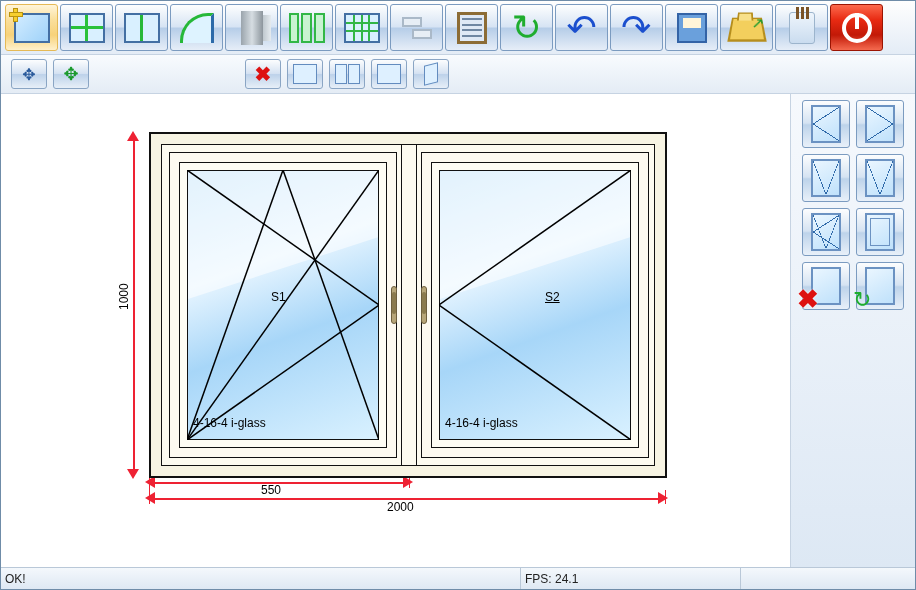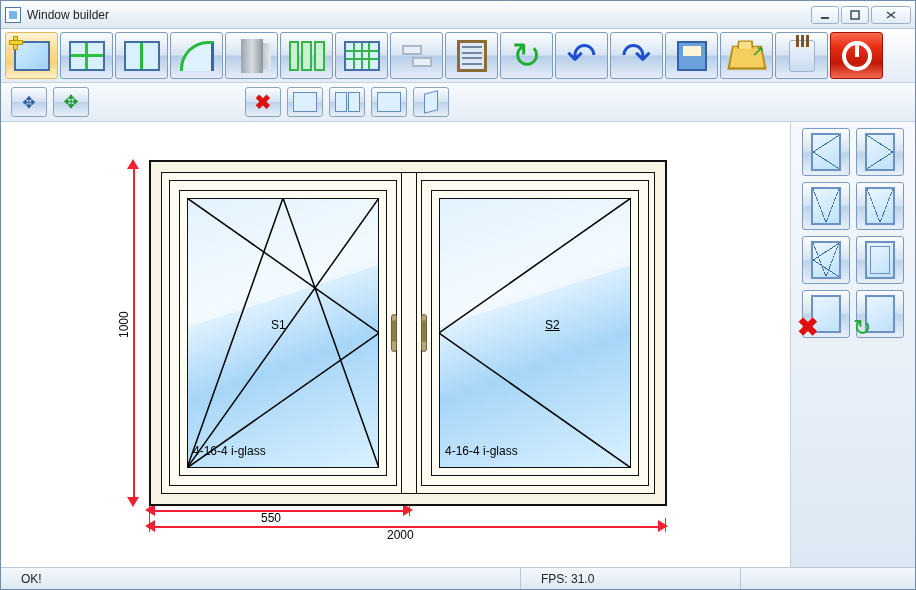--- a/index.html
+++ b/index.html
@@ -167,21 +167,21 @@
   .corner-r { position:absolute; left:-4px; bottom:-4px; color:#1fad2f; font-size:22px;}
 
   
   .statusbar {
     height: 22px;
     background: linear-gradient(to bottom,#f4f8fc,#dee8f3);
     border-top: 1px solid #b9c8d8;
     display:flex; align-items:center;
     font-size: 12px; color:#222;
   }
-  .statusbar .cell { padding: 0 20px; height:100%; display:flex; align-items:center; border-right:1px solid #b9c8d8;}
+  .statusbar .cell { padding: 0 4px; height:100%; display:flex; align-items:center; border-right:1px solid #b9c8d8;}
   .statusbar .cell.status { width: 520px;}
   .statusbar .cell.fps { width: 220px;}
   .statusbar .cell.dims { flex:1; border-right:none;}
 
   
   .dim-label { position:absolute; font-size:12px; color:#000; background:transparent;}
   .red-line { position:absolute; background:#e23; }
   .frame-outer { position:absolute; border:2px solid #111; background:#f7f4e3; }
   .frame-mid   { position:absolute; border:1px solid #111; background:#fdfbf0; }
   .sash-outer  { position:absolute; border:1px solid #111; background:#fdfaf0; }
@@ -192,43 +192,20 @@
   .handle { position:absolute; width:6px; height:38px; }
   .handle .plate{ position:absolute; left:0; top:0; width:6px; height:38px; background:#b7a678; border:1px solid #6e603e; border-radius:3px;}
   .handle .lever{ position:absolute; left:1px; top:6px; width:4px; height:22px; background:#8b7b4d; border-radius:2px;}
   .mullion { position:absolute; background:#fdfbf0; border:1px solid #111; }
 </style>
 </head>
 <body>
 
 <div class="app-window">
 
-  <div class="titlebar">
-    <div class="app-icon"></div>
-    <span class="title">Window builder</span>
-    <span class="faded"></span>
-    <span class="faded2"></span>
-    <div class="spacer"></div>
-    <div class="win-btn">
-      <svg width="10" height="10">
-          <line x1="1" y1="8" x2="9" y2="8" stroke="#3a4c5e" stroke-width="2"></line>
-        </svg>
-    </div>
-    <div class="win-btn">
-      <svg width="10" height="10">
-          <rect x="1" y="1" width="8" height="8" fill="none" stroke="#3a4c5e" stroke-width="1.5"></rect>
-        </svg>
-    </div>
-    <div class="win-btn close">
-      <svg width="12" height="10">
-          <line x1="2" y1="2" x2="10" y2="8" stroke="#3a4c5e" stroke-width="1.5"></line>
-          <line x1="10" y1="2" x2="2" y2="8" stroke="#3a4c5e" stroke-width="1.5"></line>
-        </svg>
-    </div>
-  </div>
 
   <div class="toolbar">
     <div class="tb-btn selected">
         <div class="ico-frame">
           <span class="plus"></span>
         </div>
       </div>
     <div class="tb-btn">
         <div class="ico-split-h"></div>
       </div>
@@ -422,16 +399,16 @@
         <div class="case-btn">
             <div class="case-ico"></div>
             <span class="corner-r">↻</span>
           </div>
       </div>
     </div>
   </div>
 
   <div class="statusbar">
     <div class="cell status">OK!</div>
-    <div class="cell fps">FPS: 31.0</div>
+    <div class="cell fps">FPS: 24.1</div>
   </div>
 
 </div>
 
 </body></html>

